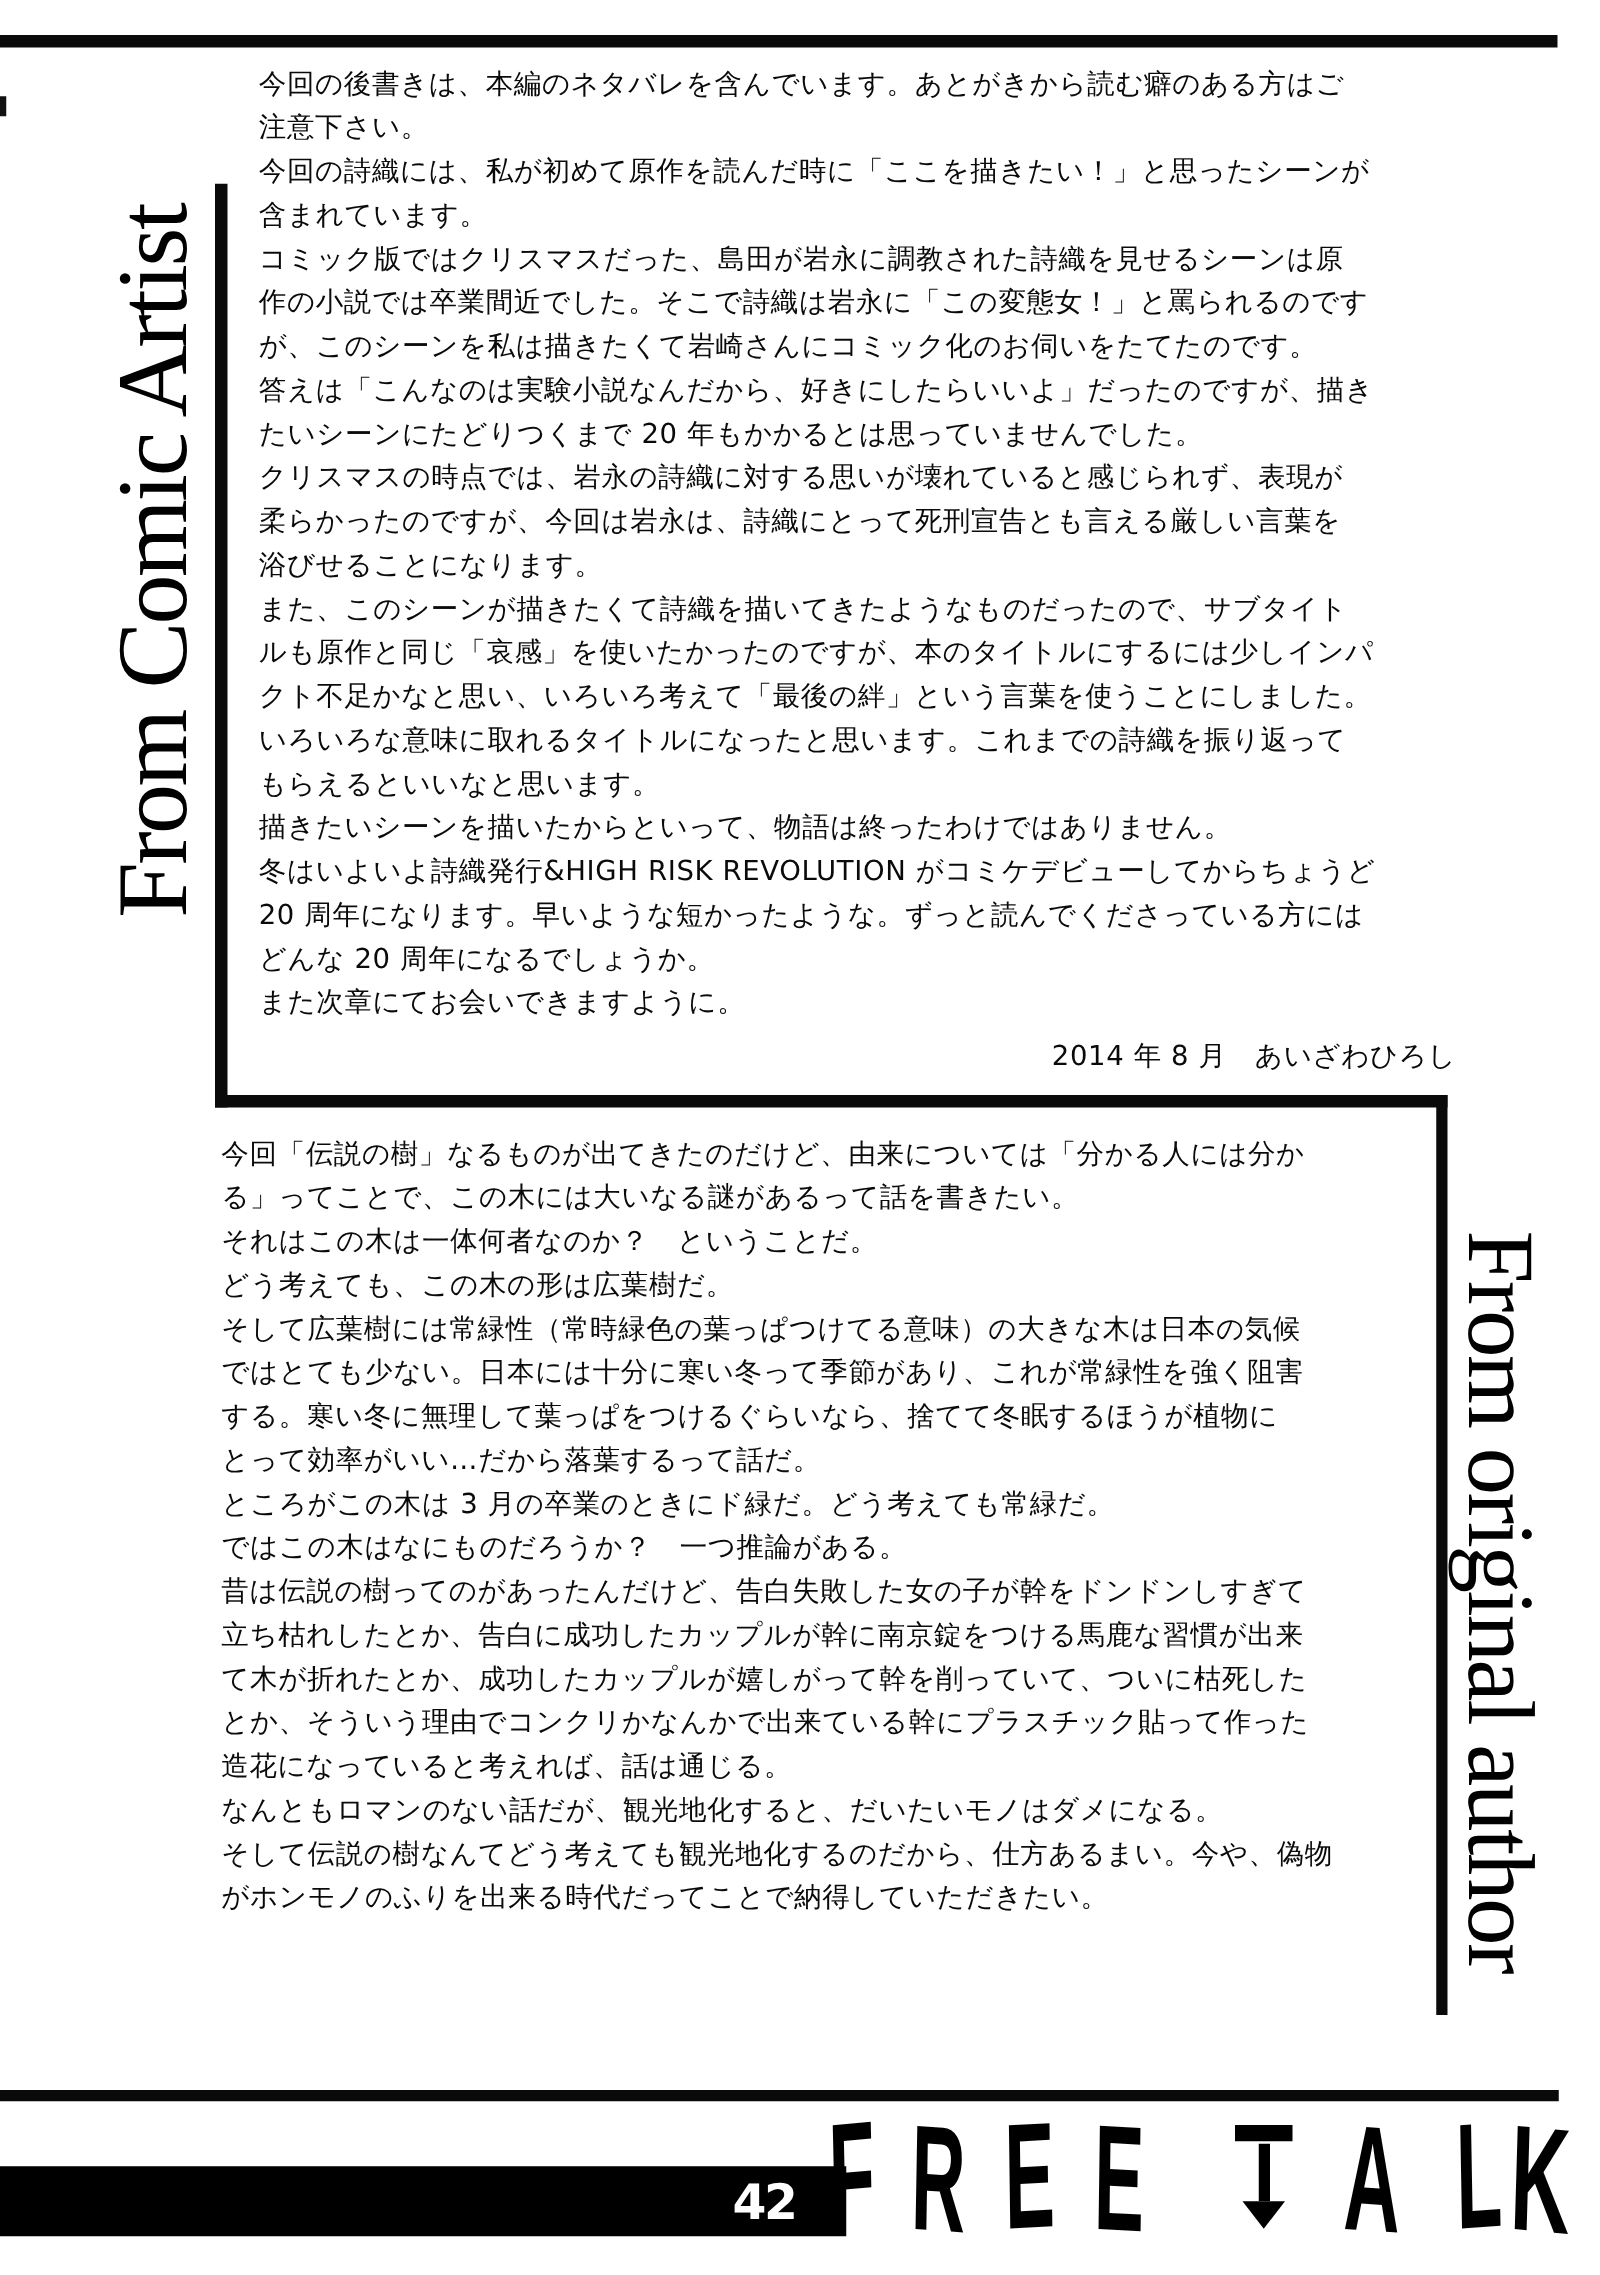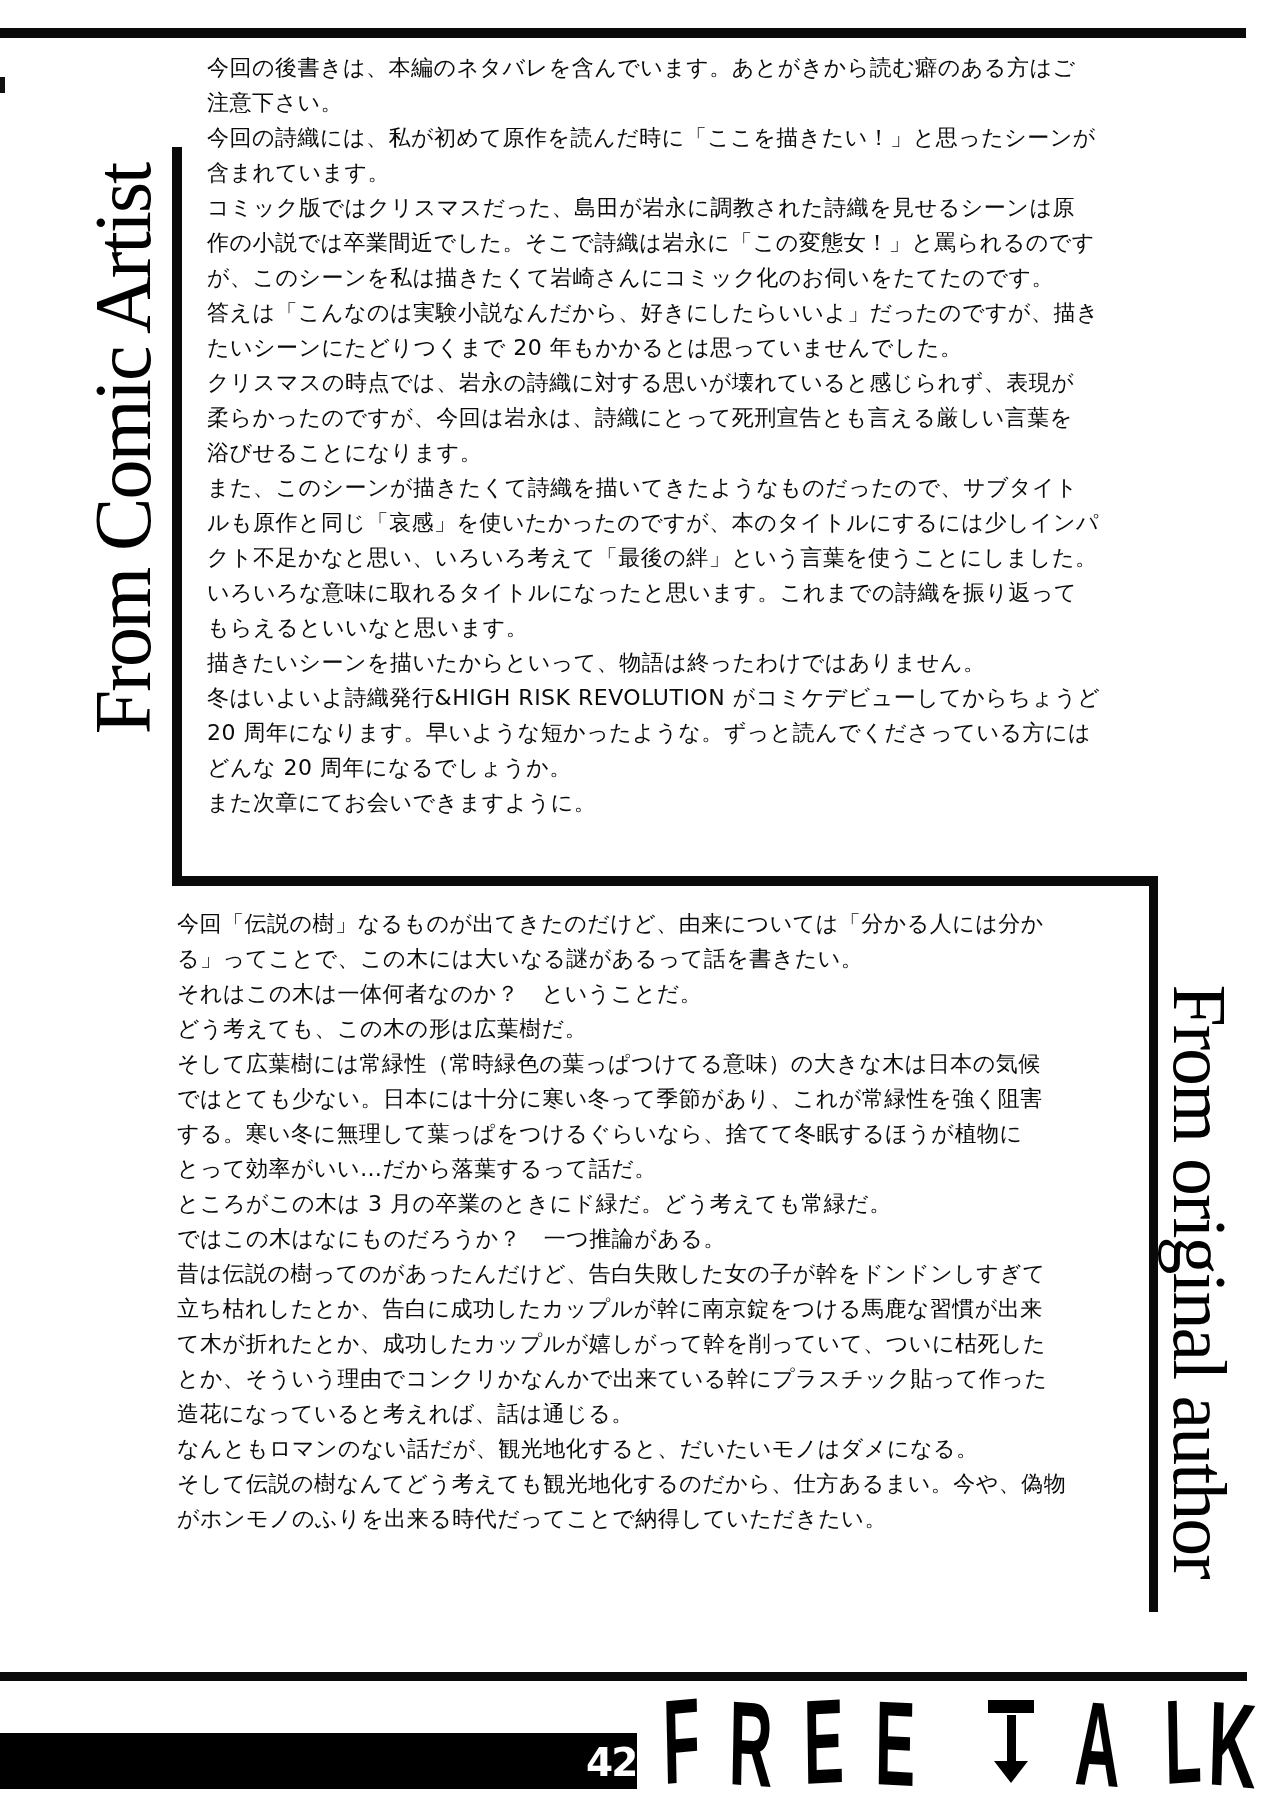--- a/index.html
+++ b/index.html
@@ -35,21 +35,21 @@
     transform:rotate(90deg);
   }
   
   .text-block{position:absolute;font-size:22px;line-height:35px;letter-spacing:0.5px;}
   .block-1{left:207px;top:50px;width:958px;}
   .block-2{left:177px;top:906px;width:985px;}
   .para{white-space:pre-line;}
   .sig{text-align:right;}
   .block-1 .sig{margin-top:8px;}
   
-  .page-bar{position:absolute;left:0;top:1733px;width:637px;height:56px;background:#000;}
+  .page-bar{position:absolute;left:0;top:1733px;width:637px;height:56px;background:#000;padding-left:40px;}
   .page-number{
     position:absolute;left:586px;top:7px;
     font-size:39px;font-weight:bold;color:#fff;letter-spacing:-2px;
     font-family:"DejaVu Sans",sans-serif;
   }
   .freetalk{position:absolute;left:660px;top:1692px;width:604px;height:100px;}
   .ft-letter{
     position:absolute;top:2px;
     font-family:"Liberation Sans","DejaVu Sans",sans-serif;
     font-weight:bold;font-size:120px;line-height:96px;color:#000;
@@ -104,20 +104,21 @@
 また、このシーンが描きたくて詩織を描いてきたようなものだったので、サブタイト
 ルも原作と同じ「哀感」を使いたかったのですが、本のタイトルにするには少しインパ
 クト不足かなと思い、いろいろ考えて「最後の絆」という言葉を使うことにしました。
 いろいろな意味に取れるタイトルになったと思います。これまでの詩織を振り返って
 もらえるといいなと思います。
 描きたいシーンを描いたからといって、物語は終ったわけではありません。
 冬はいよいよ詩織発行&amp;HIGH RISK REVOLUTION がコミケデビューしてからちょうど
 20 周年になります。早いような短かったような。ずっと読んでくださっている方には
 どんな 20 周年になるでしょうか。
 また次章にてお会いできますように。</div>
+    <div class="sig">2014 年 8 月　あいざわひろし</div>
   </section>
 
   <section class="text-block block-2">
     <div class="para">今回「伝説の樹」なるものが出てきたのだけど、由来については「分かる人には分か
 る」ってことで、この木には大いなる謎があるって話を書きたい。
 それはこの木は一体何者なのか？　ということだ。
 どう考えても、この木の形は広葉樹だ。
 そして広葉樹には常緑性（常時緑色の葉っぱつけてる意味）の大きな木は日本の気候
 ではとても少ない。日本には十分に寒い冬って季節があり、これが常緑性を強く阻害
 する。寒い冬に無理して葉っぱをつけるぐらいなら、捨てて冬眠するほうが植物に

